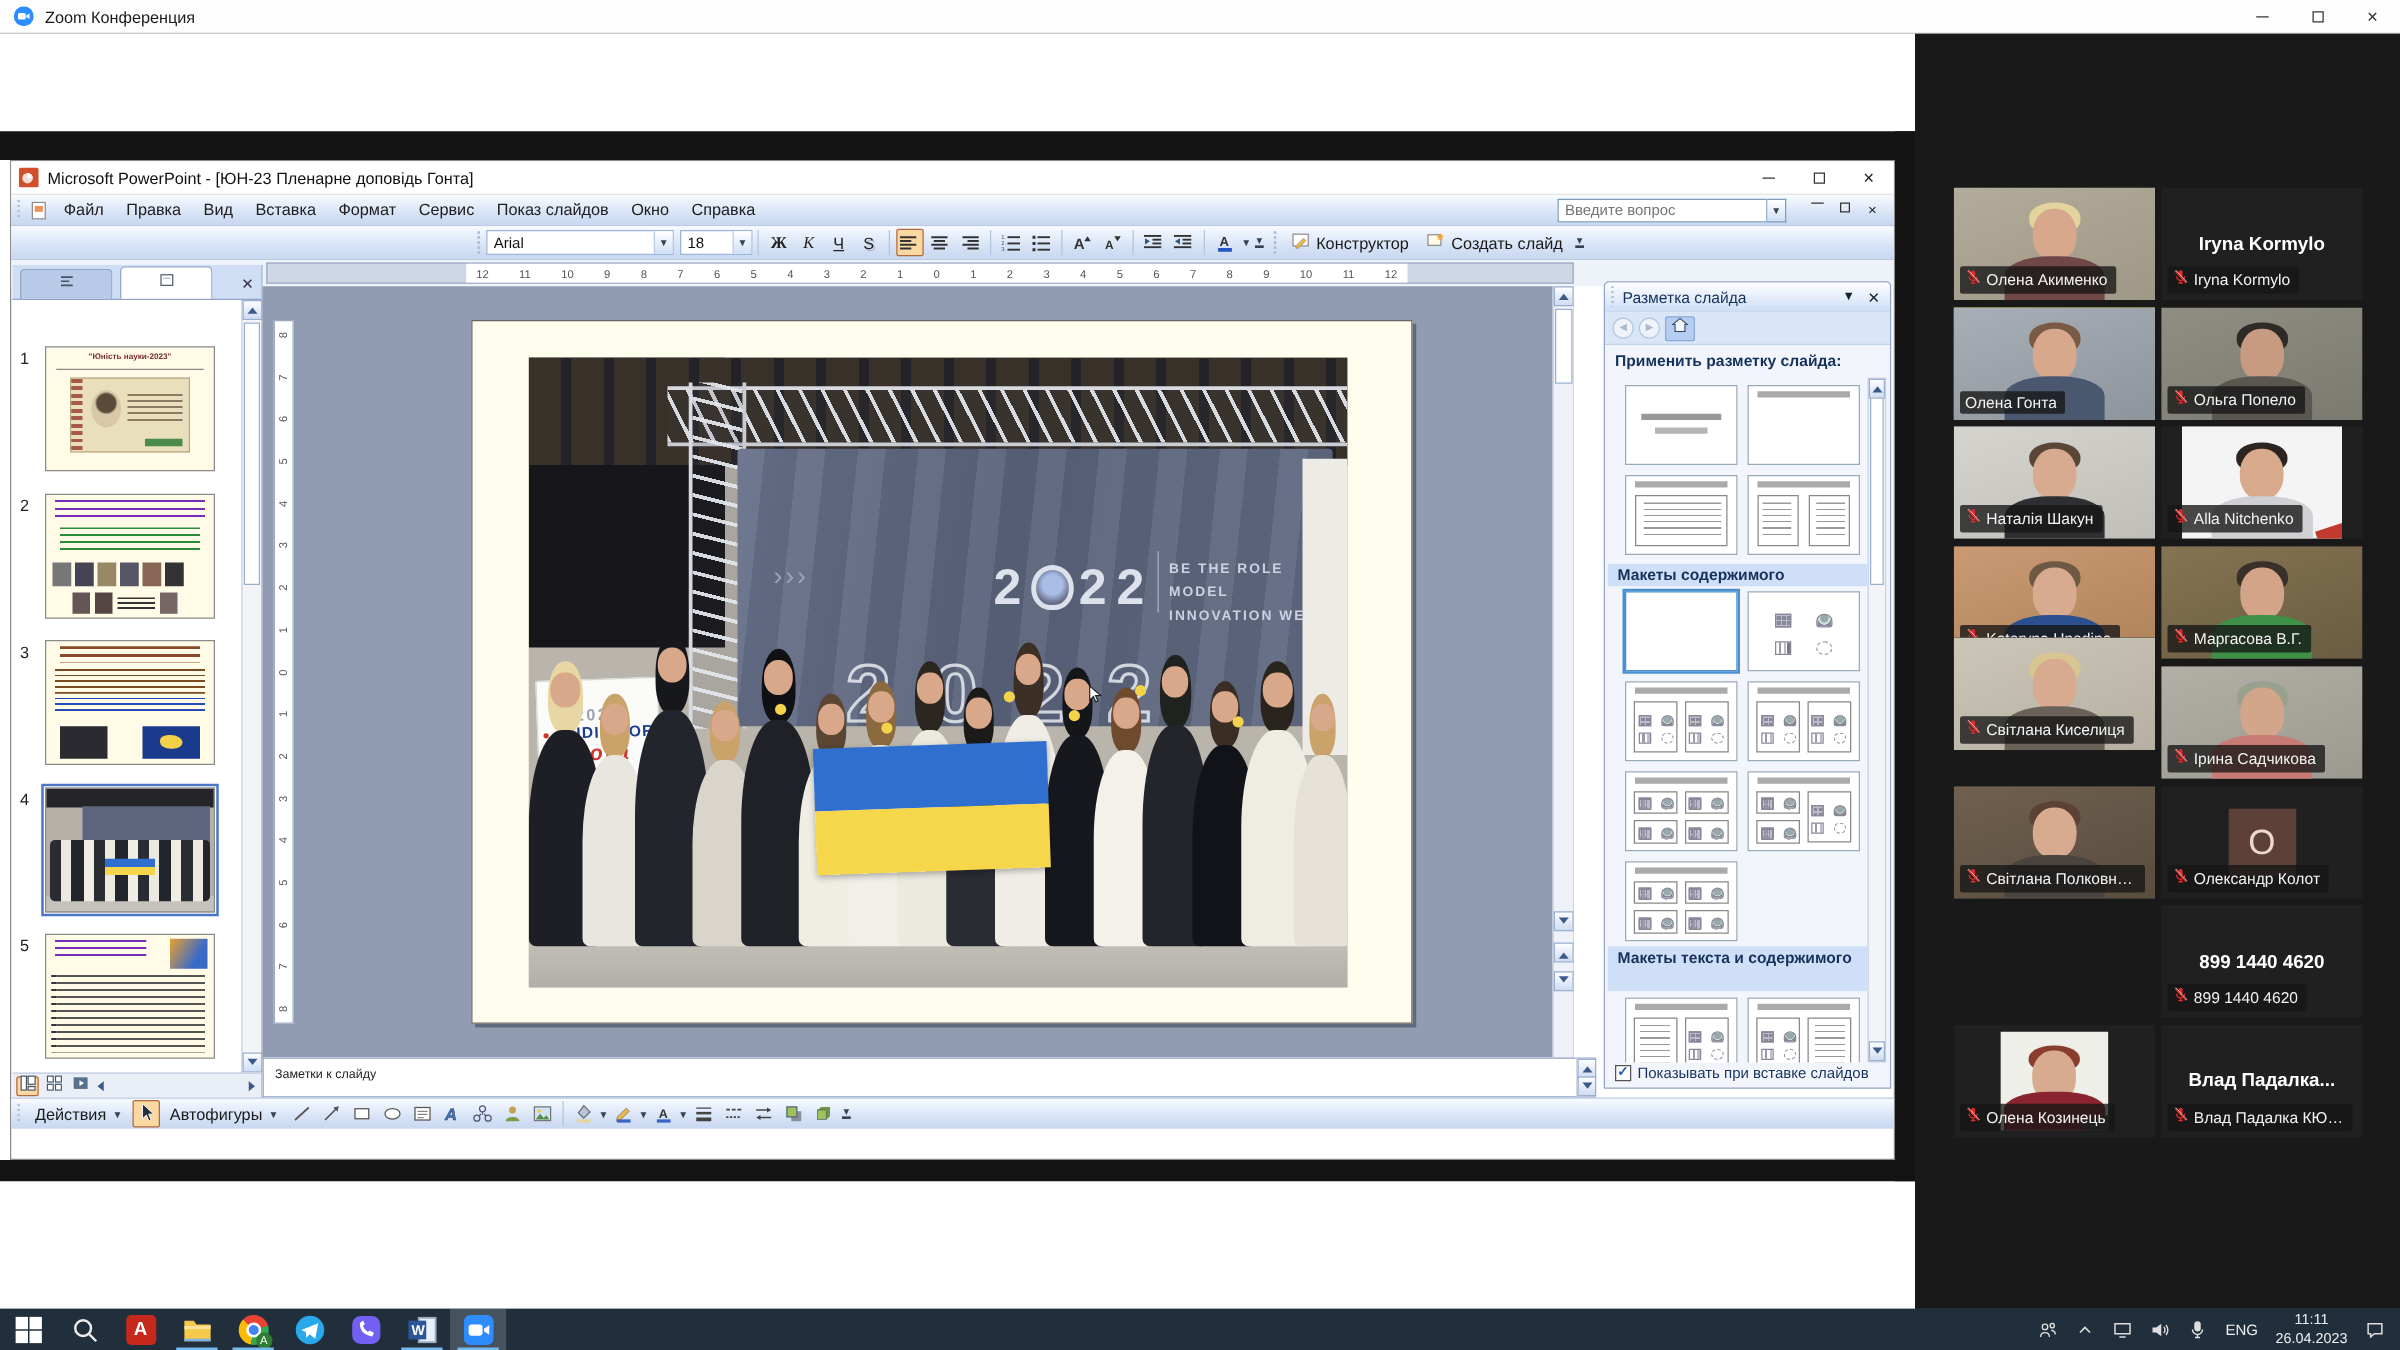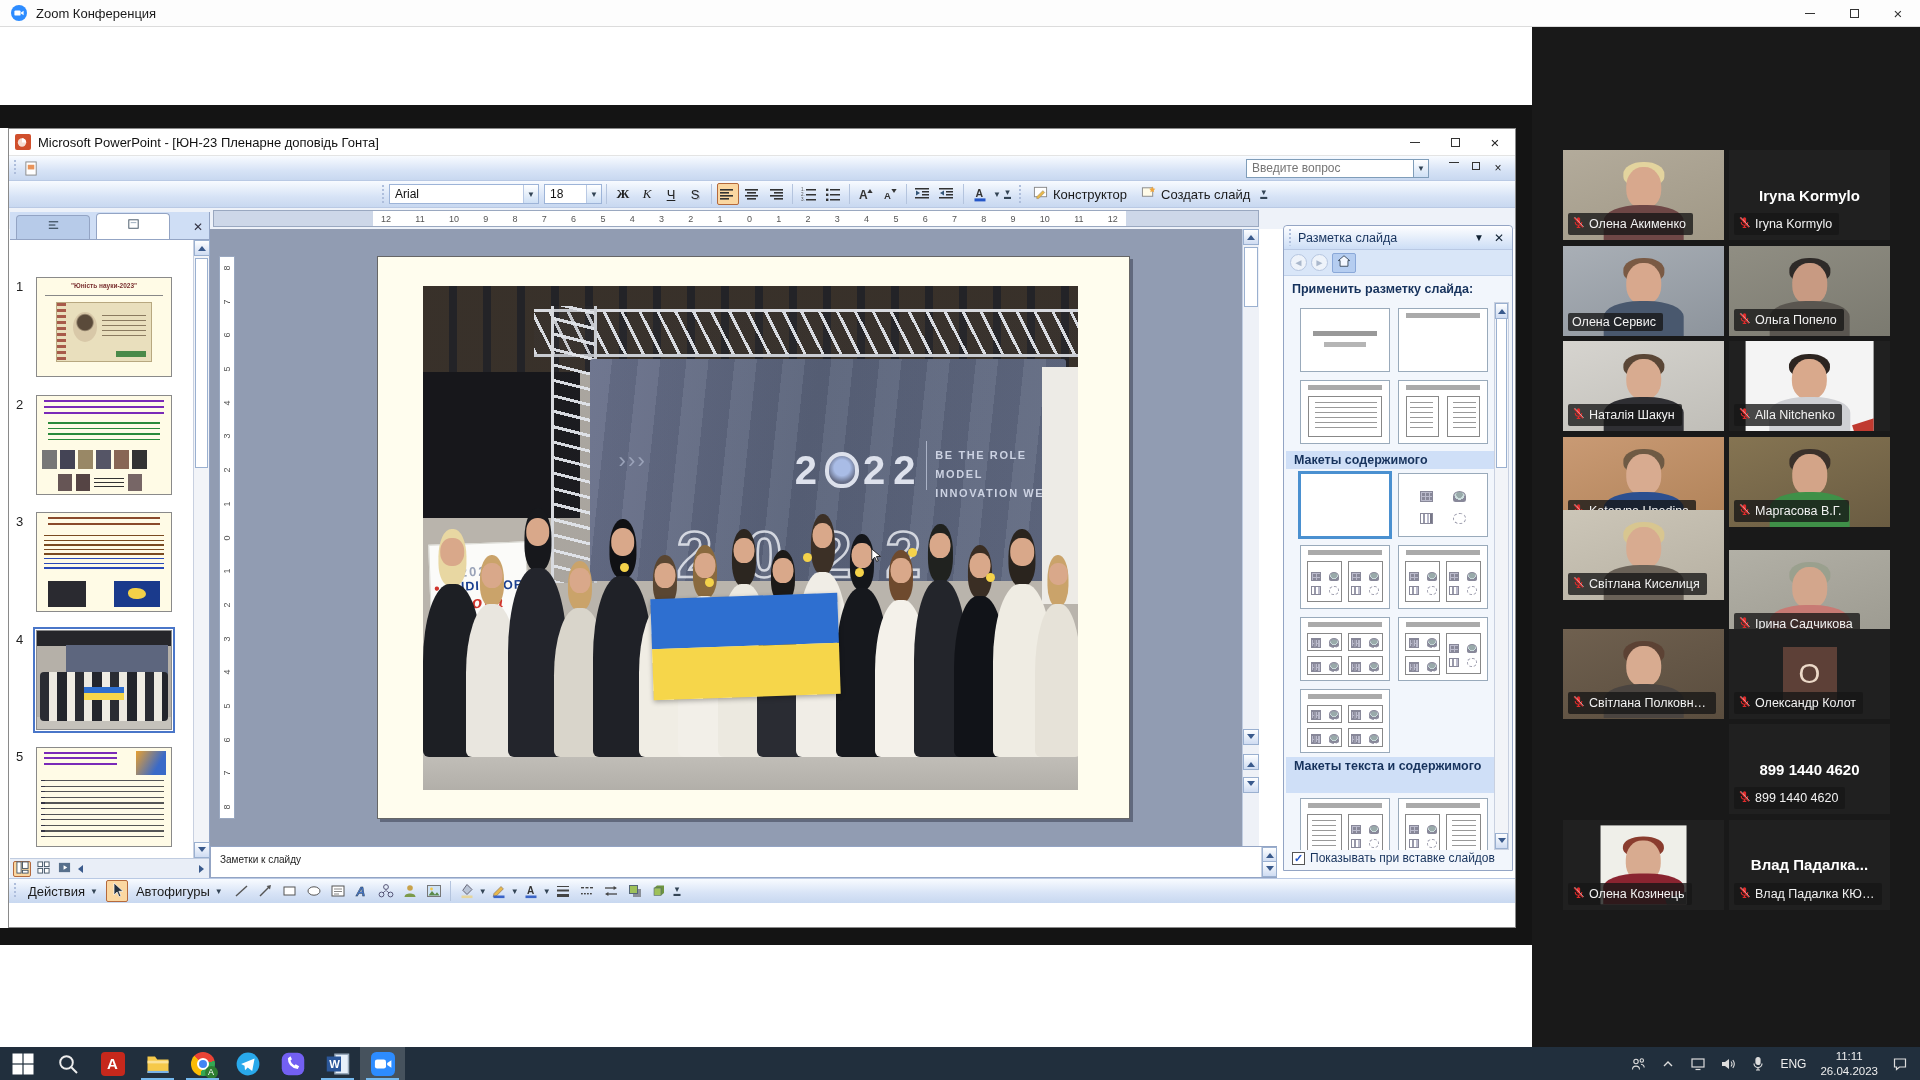--- a/index.html
+++ b/index.html
@@ -248,20 +248,21 @@
         </div>
 
         <div class="ppt-menubar bluebar">
           <span class="grip"></span>
           <span class="docic">
             <svg viewBox="0 0 16 16">
                 <rect x="2" y="1" width="11" height="14" fill="#fff" stroke="#888"></rect>
                 <rect x="4" y="4" width="7" height="5" fill="#e8935a"></rect>
               </svg>
           </span>
+          <span id="menu-items"><span class="menu-item">Файл</span><span class="menu-item">Правка</span><span class="menu-item">Вид</span><span class="menu-item">Вставка</span><span class="menu-item">Формат</span><span class="menu-item">Сервис</span><span class="menu-item">Показ слайдов</span><span class="menu-item">Окно</span><span class="menu-item">Справка</span></span>
           <span class="qbox">
             <input placeholder="Введите вопрос" style="">
             <span class="qdrop">▼</span>
           </span>
           <span class="docbtns">
             <span class="pwb wb-min">
                 <i></i>
               </span>
             <span class="pwb wb-max">
                 <i></i>
@@ -1113,21 +1114,21 @@
         </div>
         <div class="tile speaking" style="left: 31px; top: 218.7px;">
           <div class="vid" style="background:linear-gradient(160deg,#a9afb6,#8d949c)">
             <span class="sil">
               <i class="s-hair" style="background:#7a5a44"></i>
               <i class="s-head" style="background:#d8a88d"></i>
               <i class="s-body" style="background:#49586e"></i>
             </span>
           </div>
           <span class="plabel">
-            <span class="mtx">Олена Сервис</span>
+            <span class="mtx">Олена Гонта</span>
           </span>
         </div>
         <div class="tile" style="left: 31px; top: 314.4px;">
           <div class="vid" style="background:linear-gradient(160deg,#d6d4cf,#c0beb8)">
             <span class="sil">
               <i class="s-hair" style="background:#5a4636"></i>
               <i class="s-head" style="background:#d8ab90"></i>
               <i class="s-body" style="background:#2f2f33"></i>
             </span>
           </div>
@@ -1225,21 +1226,21 @@
           <span class="plabel">
             <span><svg viewBox="0 0 16 16">
                 <rect x="6" y="1.5" width="4" height="7" rx="2" fill="#e02a2a"></rect>
                 <path d="M4 7.5a4 4 0 0 0 8 0M8 11.5V14M5.8 14h4.4" stroke="#e02a2a" fill="none" stroke-width="1.3"></path>
                 <line x1="2.5" y1="2" x2="13.5" y2="14" stroke="#e02a2a" stroke-width="1.6"></line>
                 <line x1="3.3" y1="1.4" x2="14.3" y2="13.4" stroke="#fff" stroke-width=".7"></line>
               </svg></span>
             <span class="mtx">Світлана Киселиця</span>
           </span>
         </div>
-        <div class="tile" style="left: 197px; top: 505.8px; margin-top: 17px;">
+        <div class="tile" style="left: 197px; top: 505.8px;">
           <div class="vid" style="background:linear-gradient(160deg,#b2b0a6,#9c9a90)">
             <span class="sil">
               <i class="s-hair" style="background:#9aa08e"></i>
               <i class="s-head" style="background:#d3a68c"></i>
               <i class="s-body" style="background:#c87a74"></i>
             </span>
           </div>
           <span class="plabel">
             <span><svg viewBox="0 0 16 16">
                 <rect x="6" y="1.5" width="4" height="7" rx="2" fill="#e02a2a"></rect>

